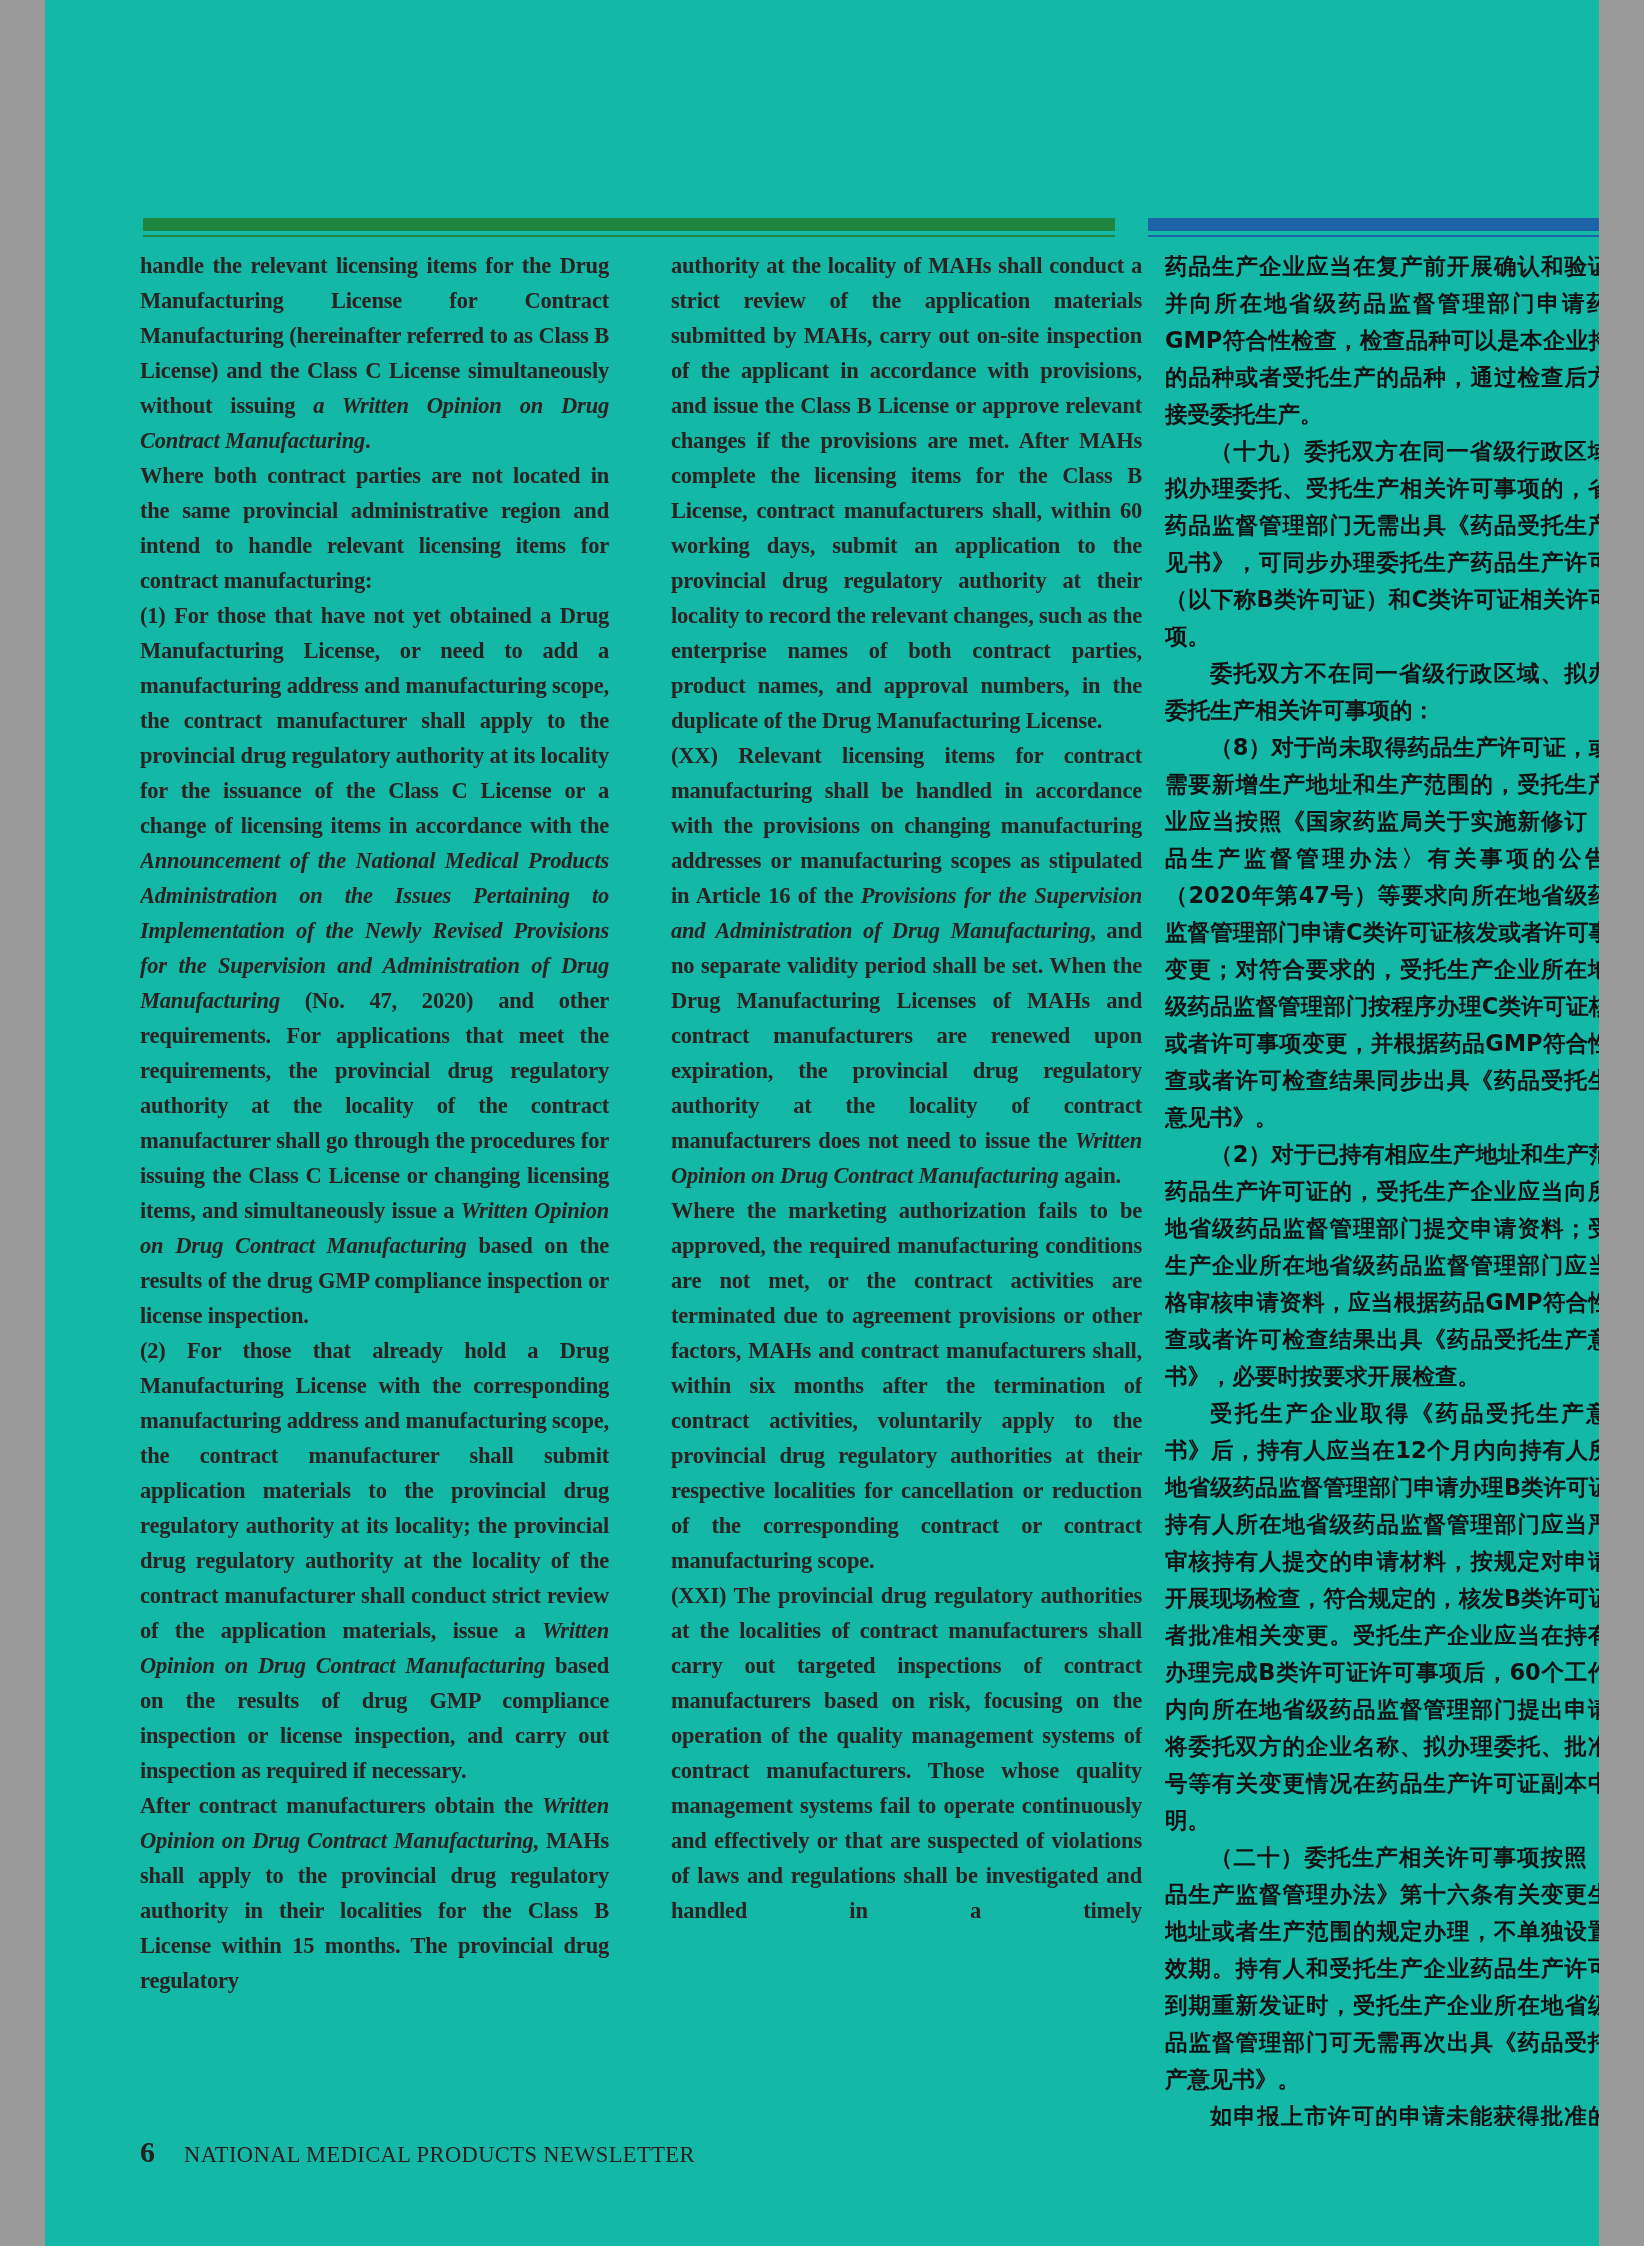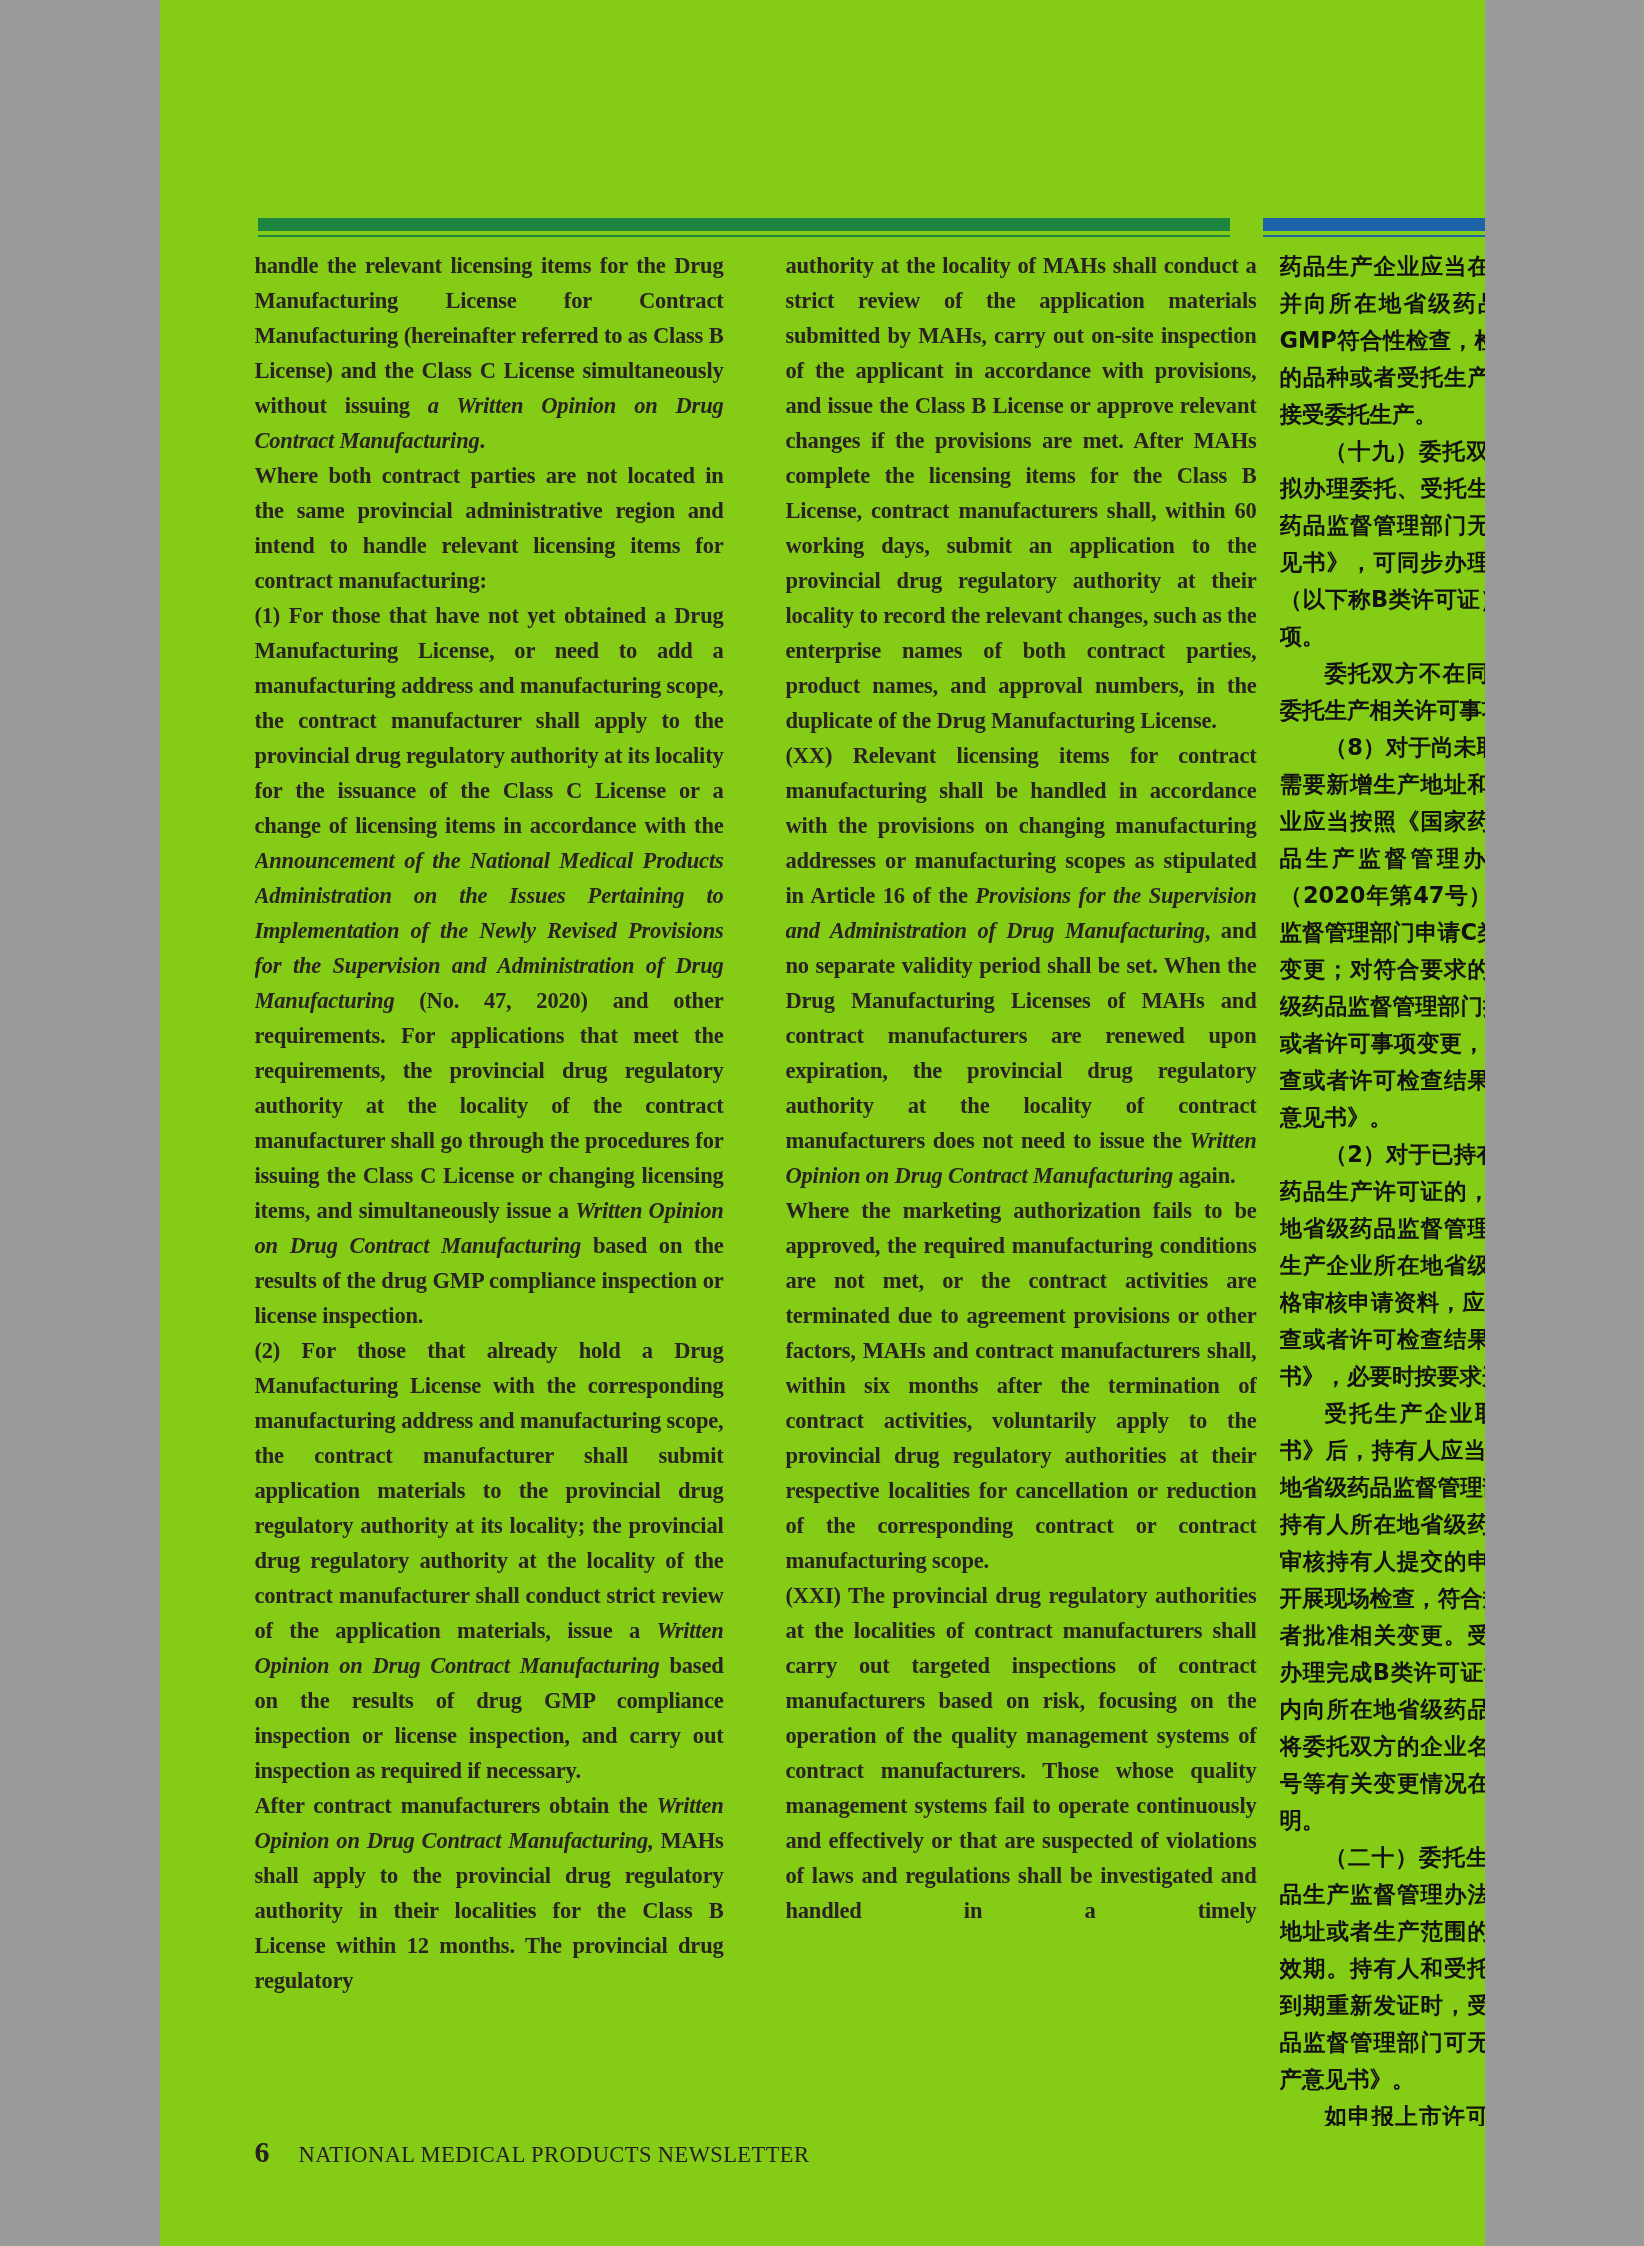--- a/index.html
+++ b/index.html
@@ -1,21 +1,21 @@
 <!DOCTYPE html>
 <html style="--green: #1e8540; --blue: #1d63a8;"><head>
 <meta charset="utf-8">
 <style>
   html, body { margin: 0; padding: 0; background: #9a9a9a; }
   .page {
     position: relative;
-    width: 1325px;
+    width: 1554px;
     height: 2247px;
     margin: 0 auto;
-    background: #84cc16;
+    background: #14b8a6;
     overflow: hidden;
   }
   .bar { position: absolute; top: 218px; height: 12.7px; }
   .bar-green { left: 98px; width: 972px; background: var(--green, #1e8540); }
   .bar-blue  { left: 1103px; width: 466px; background: var(--blue, #1d63a8); }
   .barline { position: absolute; top: 235px; height: 2px; }
   .barline-green { left: 98px; width: 972px; background: var(--green, #1e8540); }
   .barline-blue  { left: 1103px; width: 466px; background: var(--blue, #1d63a8); }
 
   .col {
@@ -71,21 +71,21 @@
   <div class="bar bar-green"></div>
   <div class="barline barline-green"></div>
   <div class="bar bar-blue"></div>
   <div class="barline barline-blue"></div>
 
   <div class="col col1 en">
       <p class="para"><span>handle the relevant licensing items for the Drug Manufacturing License for Contract Manufacturing (hereinafter referred to as Class B License) and the Class C License simultaneously without issuing </span><span class="it">a Written Opinion on Drug Contract Manufacturing</span><span>.</span></p>
       <p class="para"><span>Where both contract parties are not located in the same provincial administrative region and intend to handle relevant licensing items for contract manufacturing:</span></p>
       <p class="para"><span>(1) For those that have not yet obtained a Drug Manufacturing License, or need to add a manufacturing address and manufacturing scope, the contract manufacturer shall apply to the provincial drug regulatory authority at its locality for the issuance of the Class C License or a change of licensing items in accordance with the </span><span class="it">Announcement of the National Medical Products Administration on the Issues Pertaining to Implementation of the Newly Revised Provisions for the Supervision and Administration of Drug Manufacturing</span><span> (No. 47, 2020) and other requirements. For applications that meet the requirements, the provincial drug regulatory authority at the locality of the contract manufacturer shall go through the procedures for issuing the Class C License or changing licensing items, and simultaneously issue a </span><span class="it">Written Opinion on Drug Contract Manufacturing</span><span> based on the results of the drug GMP compliance inspection or license inspection.</span></p>
       <p class="para"><span>(2) For those that already hold a Drug Manufacturing License with the corresponding manufacturing address and manufacturing scope, the contract manufacturer shall submit application materials to the provincial drug regulatory authority at its locality; the provincial drug regulatory authority at the locality of the contract manufacturer shall conduct strict review of the application materials, issue a </span><span class="it">Written Opinion on Drug Contract Manufacturing</span><span> based on the results of drug GMP compliance inspection or license inspection, and carry out inspection as required if necessary.</span></p>
-      <p class="para jlast"><span>After contract manufacturers obtain the </span><span class="it">Written Opinion on Drug Contract Manufacturing,</span><span> MAHs shall apply to the provincial drug regulatory authority in their localities for the Class B License within 12 months. The provincial drug regulatory</span></p>
+      <p class="para jlast"><span>After contract manufacturers obtain the </span><span class="it">Written Opinion on Drug Contract Manufacturing,</span><span> MAHs shall apply to the provincial drug regulatory authority in their localities for the Class B License within 15 months. The provincial drug regulatory</span></p>
     </div>
 
   <div class="col col2 en">
       <p class="para"><span>authority at the locality of MAHs shall conduct a strict review of the application materials submitted by MAHs, carry out on-site inspection of the applicant in accordance with provisions, and issue the Class B License or approve relevant changes if the provisions are met. After MAHs complete the licensing items for the Class B License, contract manufacturers shall, within 60 working days, submit an application to the provincial drug regulatory authority at their locality to record the relevant changes, such as the enterprise names of both contract parties, product names, and approval numbers, in the duplicate of the Drug Manufacturing License.</span></p>
       <p class="para"><span>(XX) Relevant licensing items for contract manufacturing shall be handled in accordance with the provisions on changing manufacturing addresses or manufacturing scopes as stipulated in Article 16 of the </span><span class="it">Provisions for the Supervision and Administration of Drug Manufacturing</span><span>, and no separate validity period shall be set. When the Drug Manufacturing Licenses of MAHs and contract manufacturers are renewed upon expiration, the provincial drug regulatory authority at the locality of contract manufacturers does not need to issue the </span><span class="it">Written Opinion on Drug Contract Manufacturing</span><span> again.</span></p>
       <p class="para"><span>Where the marketing authorization fails to be approved, the required manufacturing conditions are not met, or the contract activities are terminated due to agreement provisions or other factors, MAHs and contract manufacturers shall, within six months after the termination of contract activities, voluntarily apply to the provincial drug regulatory authorities at their respective localities for cancellation or reduction of the corresponding contract or contract manufacturing scope.</span></p>
       <p class="para jlast"><span>(XXI) The provincial drug regulatory authorities at the localities of contract manufacturers shall carry out targeted inspections of contract manufacturers based on risk, focusing on the operation of the quality management systems of contract manufacturers. Those whose quality management systems fail to operate continuously and effectively or that are suspected of violations of laws and regulations shall be investigated and handled in a timely</span></p>
     </div>
 
   <div class="col col3 zh">

